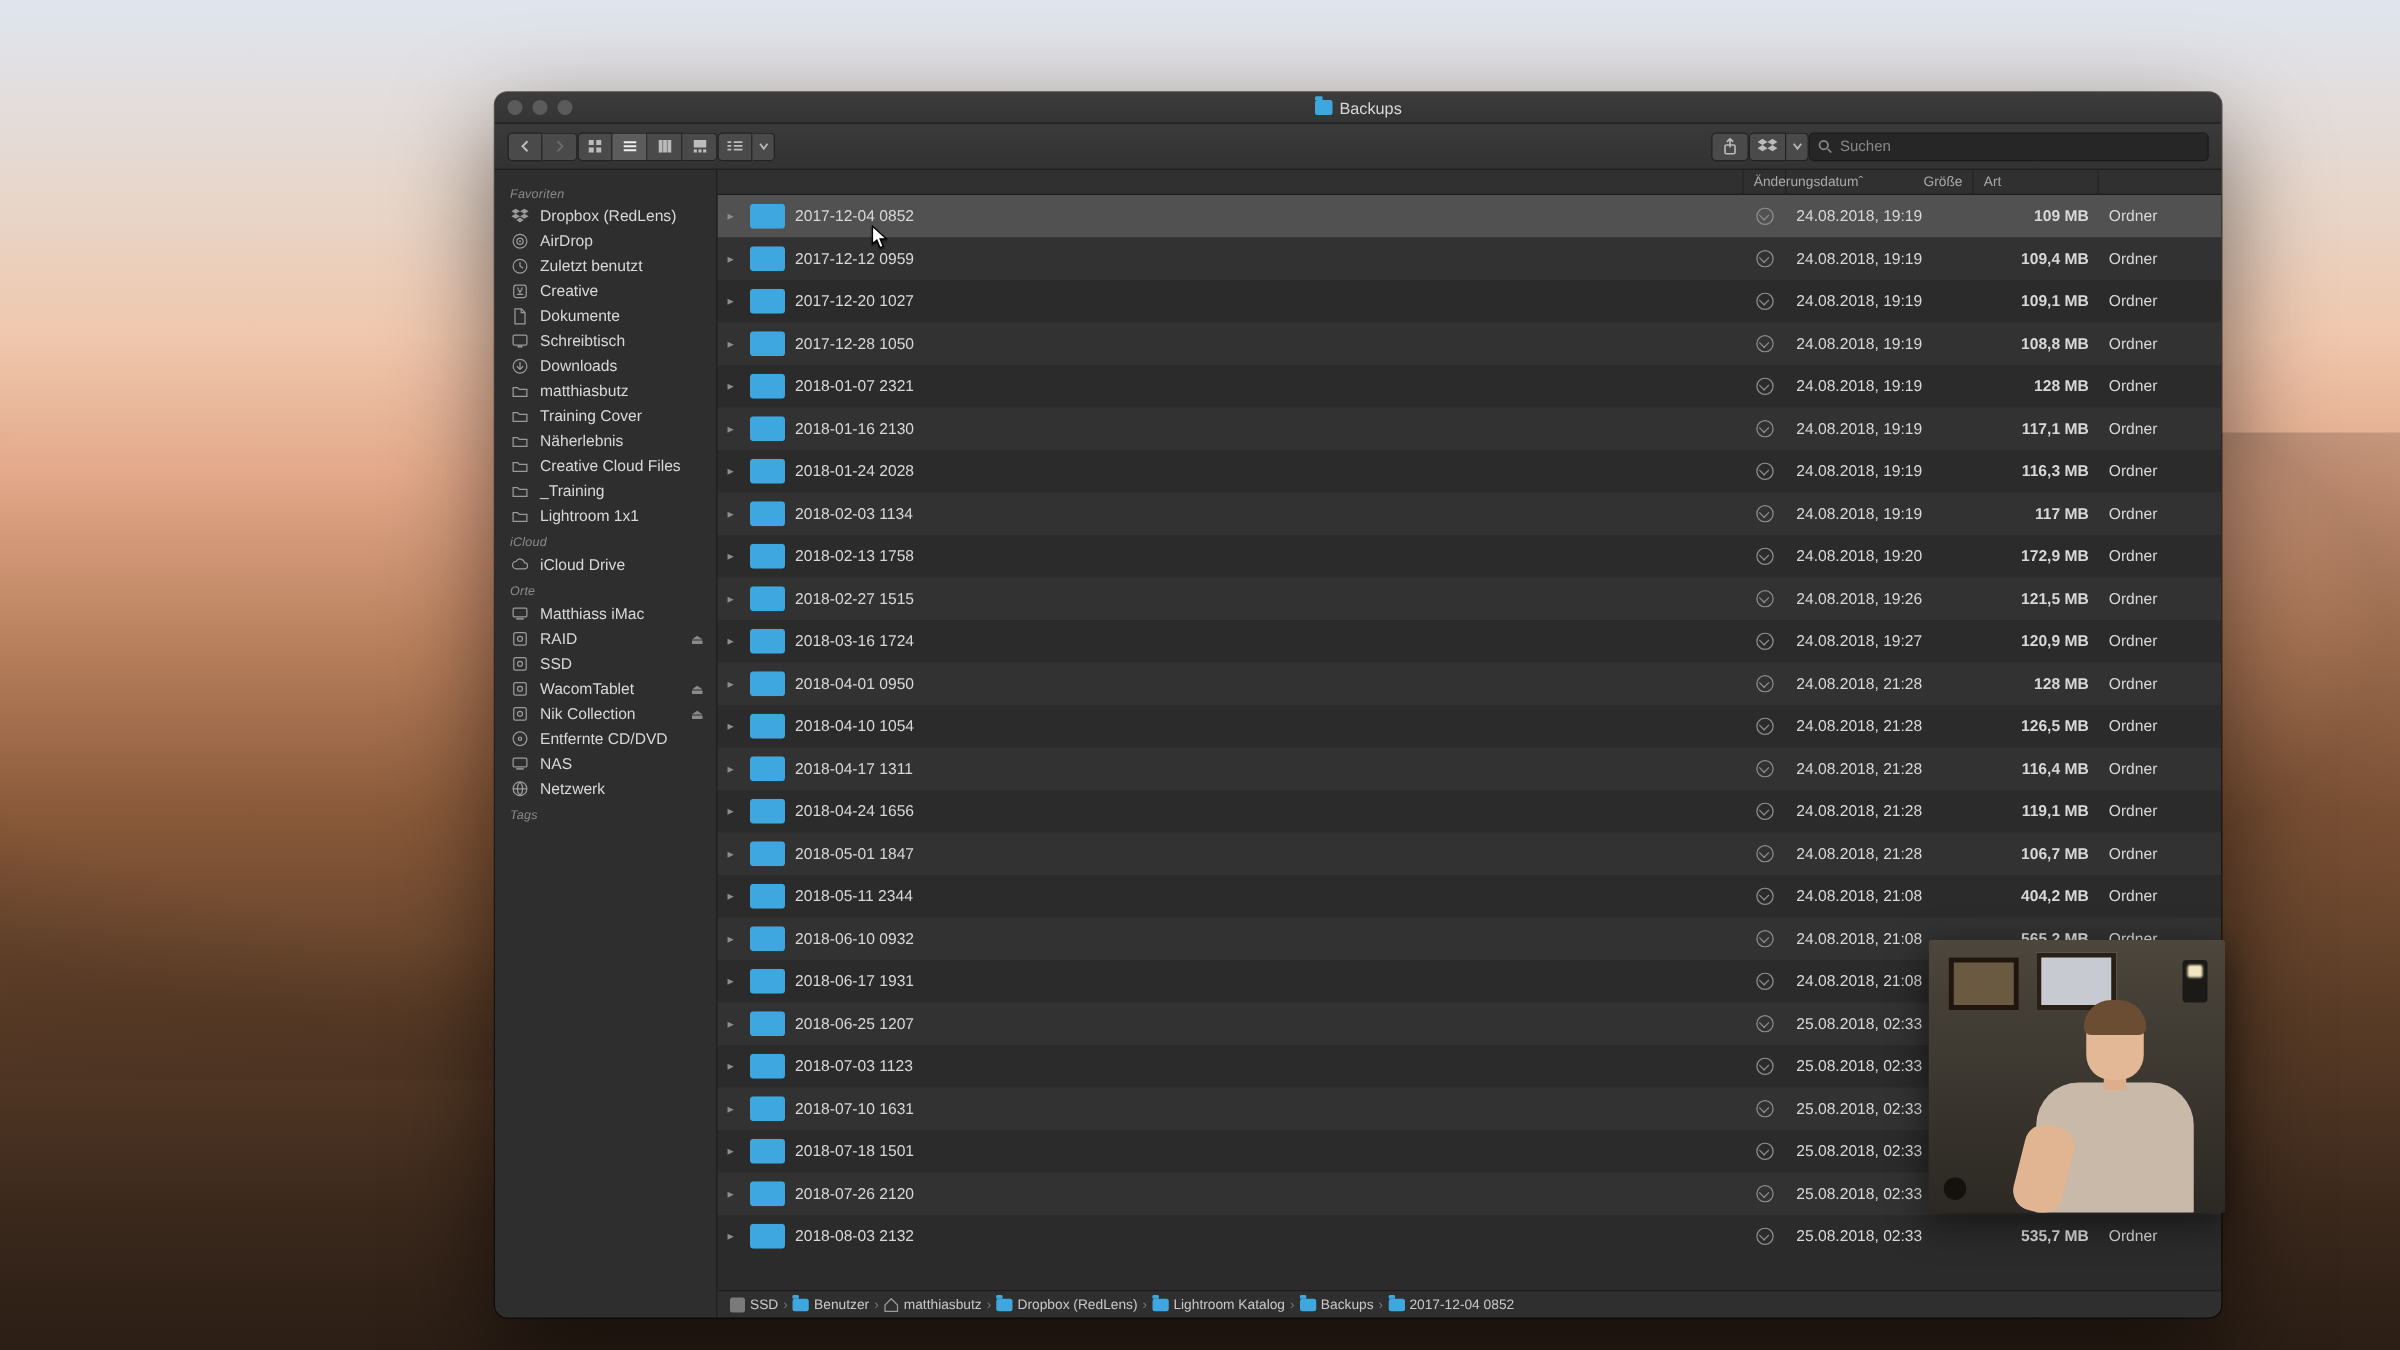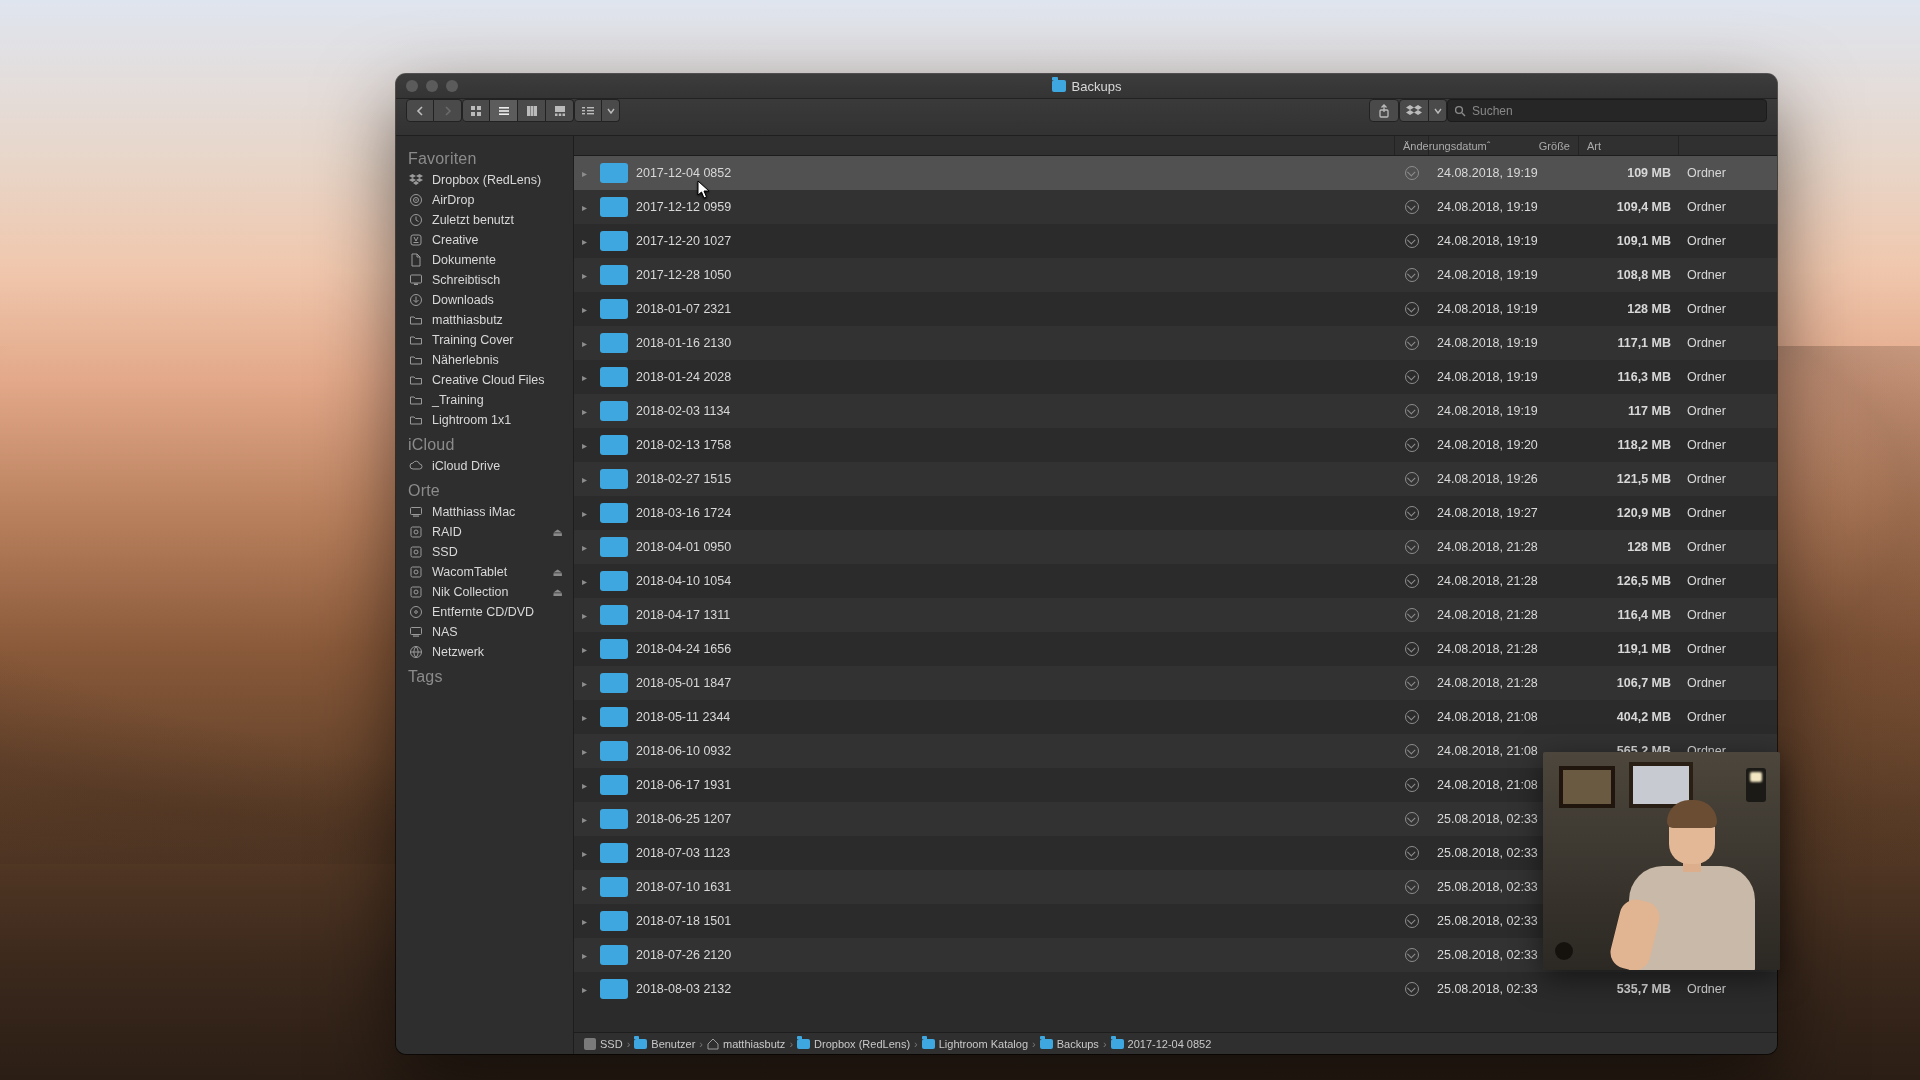--- a/index.html
+++ b/index.html
@@ -44,21 +44,21 @@
     position:relative;
   }
   .traffic { display:flex; gap:8px; }
   .traffic span { width:12px; height:12px; border-radius:50%; background:#5b5b5b; display:inline-block;}
   .titlecenter { position:absolute; left:0; right:0; display:flex; align-items:center; justify-content:center; gap:6px; font-size:13px; color:var(--finder-text);}
   .titlecenter .ficon{ width:14px;height:12px;background:var(--folder-blue);border-radius:2px;position:relative;}
   .titlecenter .ficon::before{content:"";position:absolute;left:0;top:-3px;width:6px;height:3px;background:var(--folder-blue);border-radius:1px 1px 0 0;}
   .toolbar {
     height:37px;
     background: linear-gradient(#3a3a3a,#323232);
-    display:flex; align-items:flex-start;
+    display:flex; align-items:center;
     padding:0 10px;
     border-bottom:1px solid #1f1f1f;
   }
   .nav-btns { display:flex; }
   .tb-btn { height:23px; background:#4a4a4a; border:1px solid #222; display:flex; align-items:center; justify-content:center; color:#ccc; font-size:12px; }
   .nav-btns .tb-btn{ width:28px;}
   .nav-btns .tb-btn:first-child{border-radius:4px 0 0 4px;}
   .nav-btns .tb-btn:last-child{border-radius:0 4px 4px 0;border-left:none;}
   .view-btns{display:flex;}
   .view-btns .tb-btn{width:28px;border-left:none;}
@@ -78,21 +78,21 @@
   .search svg{flex:0 0 auto;}
   .search input{ flex:1; background:transparent; border:none; outline:none; color:#ccc; font-size:12px;}
   .search input::placeholder{color:#888;}
   .body{ flex:1; display:flex; min-height:0;}
   .sidebar{
     width:178px; background:var(--finder-sidebar-bg);
     border-right:1px solid #1d1d1d;
     padding:8px 0 8px 0;
     overflow:auto;
   }
-  .sb-head{ font-size:16px; color:#8b8b8b; padding:6px 12px 2px; letter-spacing:.2px;}
+  .sb-head{ font-size:10px; color:#8b8b8b; padding:6px 12px 2px; letter-spacing:.2px;font-style:italic;}
   .sb-item{ display:flex; align-items:center; gap:8px; padding:3px 12px; font-size:12.5px; color:var(--finder-text); cursor:default; position:relative;}
   .sb-item .eject{position:absolute;right:10px;color:#8a8a8a;font-size:11px;}
   .glyph{ width:16px; height:14px; display:flex; align-items:center; justify-content:center; color:#9a9a9a; }
   .glyph svg{display:block;}
   .main{ flex:1; display:flex; flex-direction:column; min-width:0;}
   .cols{
     height:20px; background:#303030; border-bottom:1px solid #1d1d1d;
     display:grid;
     grid-template-columns: 1fr 34px 150px 100px 90px 8px;
     font-size:11px; color:#aaa; align-items:center;
@@ -595,21 +595,21 @@
           <div class="row">
             <div class="namecell cell">
        <span class="disclosure">▸</span>
        <span class="folder"></span>
        <span>2018-02-13 1758</span>
      </div>
      <div class="cell" style="display:flex;justify-content:center;">
        <span class="cloud"></span>
      </div>
      <div class="cell">24.08.2018, 19:20</div>
-     <div class="cell right">118,2 MB</div>
+     <div class="cell right">172,9 MB</div>
      <div class="cell">Ordner</div>
      <div></div>
           </div>
           <div class="row">
             <div class="namecell cell">
        <span class="disclosure">▸</span>
        <span class="folder"></span>
        <span>2018-02-27 1515</span>
      </div>
      <div class="cell" style="display:flex;justify-content:center;">

